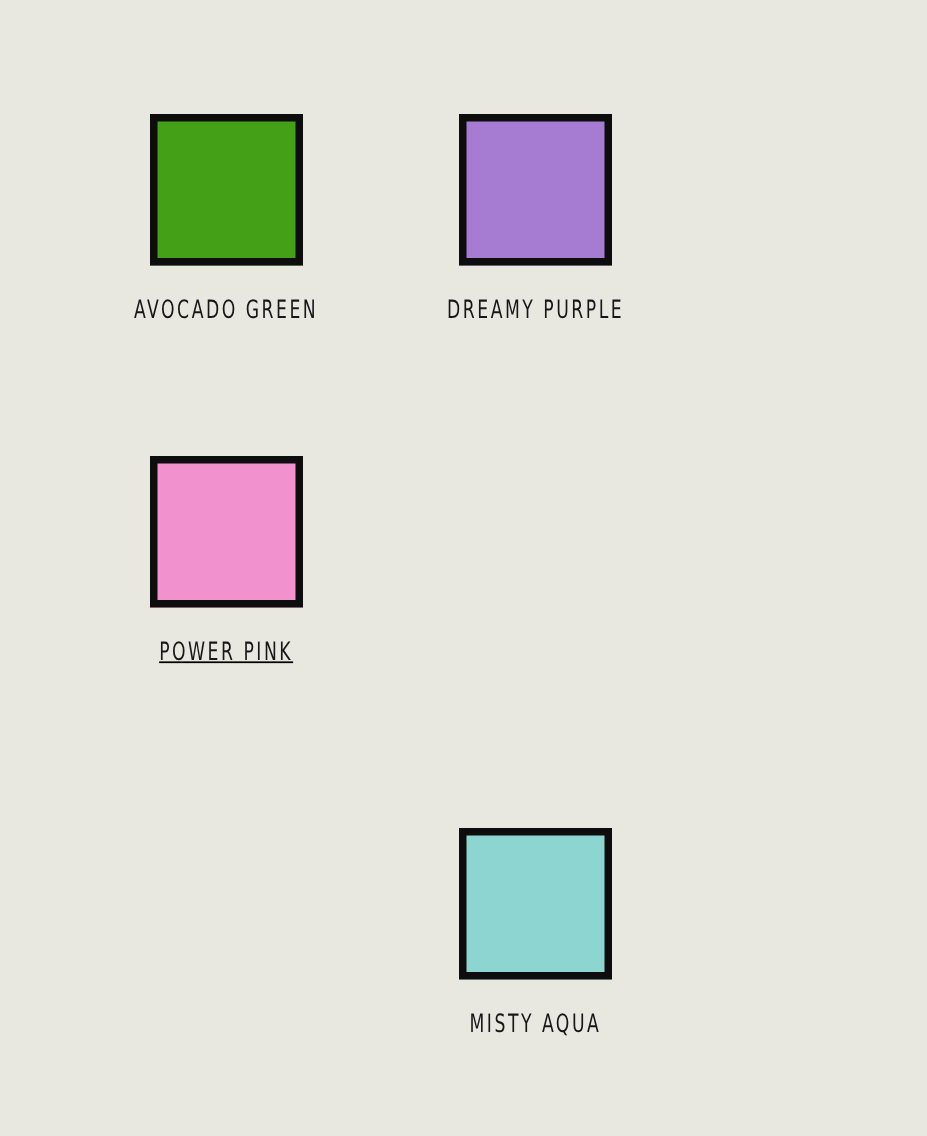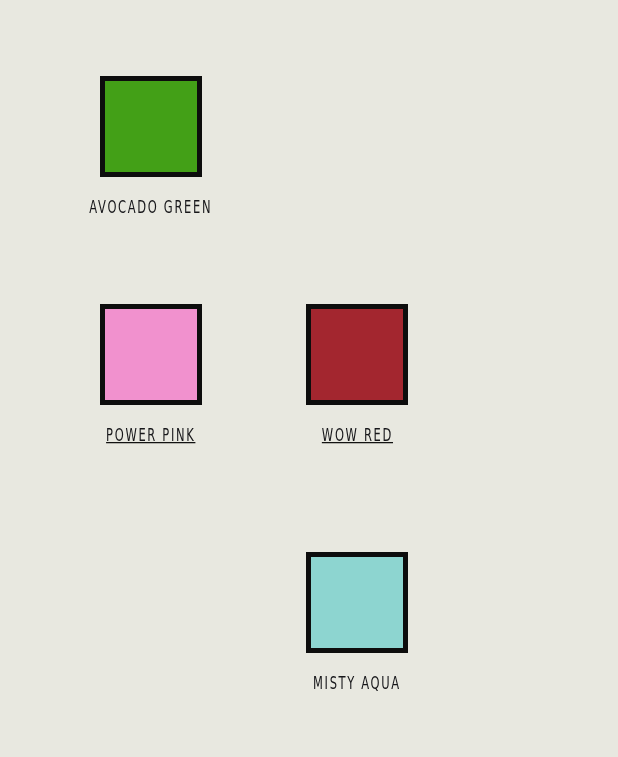--- a/index.html
+++ b/index.html
@@ -71,36 +71,36 @@
 
 <div id="palette-board" style="background: rgb(232, 232, 224);">
 
   <div class="swatch-row" id="swatch-row-1">
 
     <div class="swatch-cell">
       <div class="swatch-chip" style="background-color: rgb(67, 160, 23); border-color: rgb(13, 13, 13);"></div>
       <div class="swatch-label" style="color: rgb(23, 23, 26);">AVOCADO GREEN</div>
     </div>
 
+    <div class="swatch-cell">
+      <div class="swatch-chip" style="background-color: rgb(166, 124, 210); border-color: rgb(13, 13, 13);"></div>
+      <div class="swatch-label" style="color: rgb(23, 23, 26);">DREAMY PURPLE</div>
+    </div>
 
 
   </div>
 
   <div class="swatch-row" id="swatch-row-2">
 
     <div class="swatch-cell">
       <div class="swatch-chip" style="background-color: rgb(241, 145, 206); border-color: rgb(13, 13, 13);"></div>
       <div class="swatch-label" style="color: rgb(23, 23, 26);">POWER PINK</div>
     </div>
 
 
-    <div class="swatch-cell">
-      <div class="swatch-chip" style="background-color: rgb(163, 38, 47); border-color: rgb(13, 13, 13);"></div>
-      <div class="swatch-label" style="color: rgb(23, 23, 26);">WOW RED</div>
-    </div>
 
   </div>
 
   <div class="swatch-row" id="swatch-row-3">
 
     <div class="swatch-cell">
       <div class="swatch-chip" style="background-color: rgb(141, 213, 208); border-color: rgb(13, 13, 13);"></div>
       <div class="swatch-label" style="color: rgb(23, 23, 26);">MISTY AQUA</div>
     </div>
 

